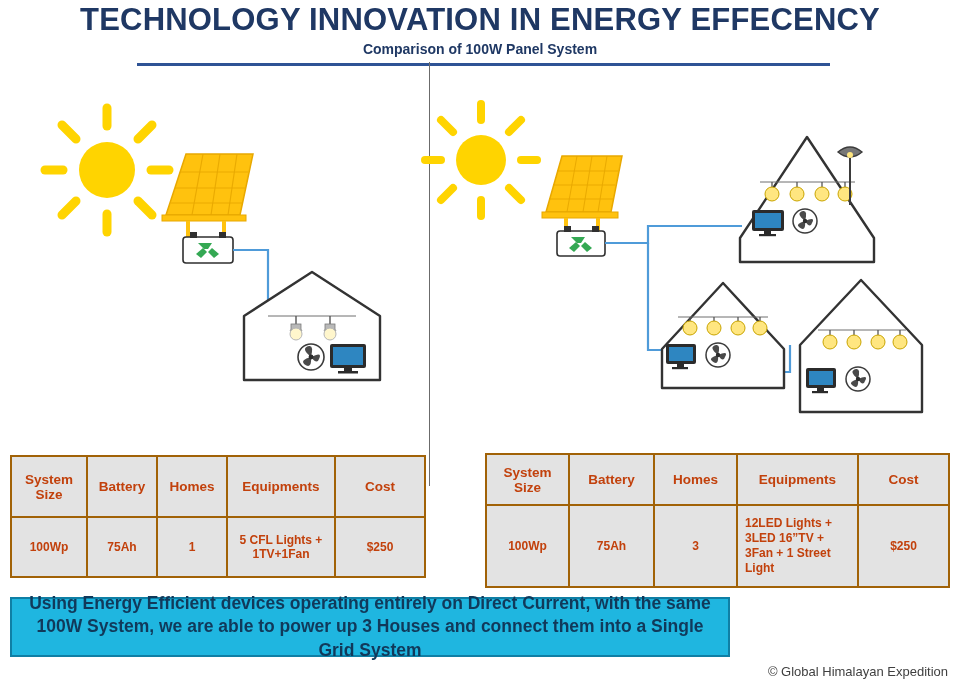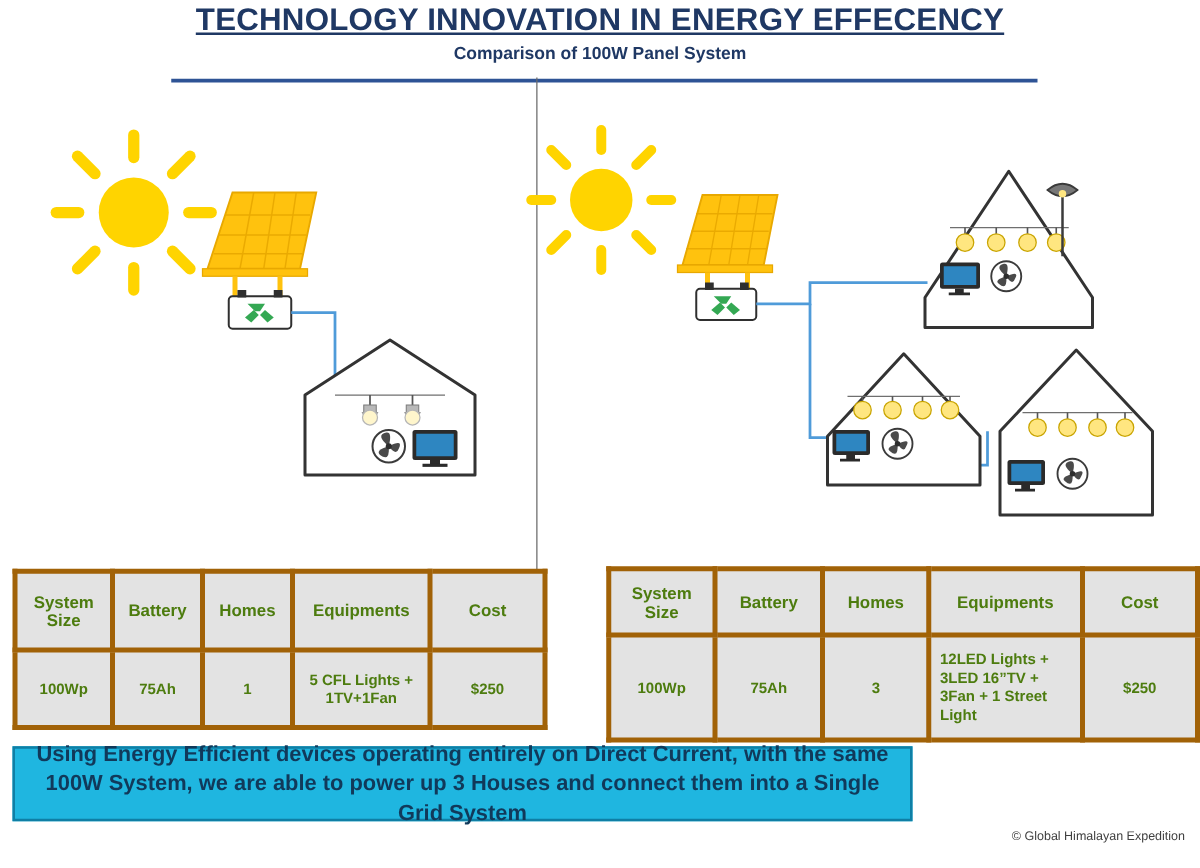--- a/index.html
+++ b/index.html
@@ -16,27 +16,26 @@
   }
 
   
   .title-block {
     position: absolute;
     left: 0; top: 0;
     width: 960px;
     text-align: center;
   }
   .title-line1 {
-    font-size: 25px;
+    font-size: 31px;
     font-weight: bold;
     color: #1F3864;
     letter-spacing: 0.2px;
     margin-top: 2px;
     font-family: "Liberation Sans", sans-serif;
-    text-decoration: underline;
   }
   .title-line2 {
     font-size: 14px;
     font-weight: bold;
     color: #1F3864;
     margin-top: 3px;
     font-family: "Liberation Sans", sans-serif;
   }
   .title-rule {
     position: absolute;
@@ -65,23 +64,23 @@
     pointer-events: none;
   }
 
   
   .tbl {
     position: absolute;
     border-collapse: collapse;
     font-family: "Liberation Sans", sans-serif;
   }
   .tbl td, .tbl th {
-    border: 4px solid #a16207;
+    border: 2px solid #a16207;
     background: #e3e3e3;
-    color: #4d7c0f;
+    color: #c2410c;
     text-align: center;
     vertical-align: middle;
     padding: 2px 3px;
   }
   .tbl th {
     font-weight: bold;
     font-size: 13.5px;
   }
   .tbl td {
     font-weight: bold;
@@ -123,21 +122,21 @@
     text-align: center;
     line-height: 1.33;
     padding: 0 10px;
     font-family: "Liberation Sans", sans-serif;
   }
 
   .credit {
     position: absolute;
     right: 12px;
     top: 664px;
-    font-size: 10px;
+    font-size: 13px;
     color: #3f3f3f;
     font-family: "Liberation Sans", sans-serif;
   }
 </style>
 </head>
 <body>
 
 <div class="title-block">
   <div class="title-line1">TECHNOLOGY INNOVATION IN ENERGY EFFECENCY</div>
   <div class="title-line2">Comparison of 100W Panel System</div>

